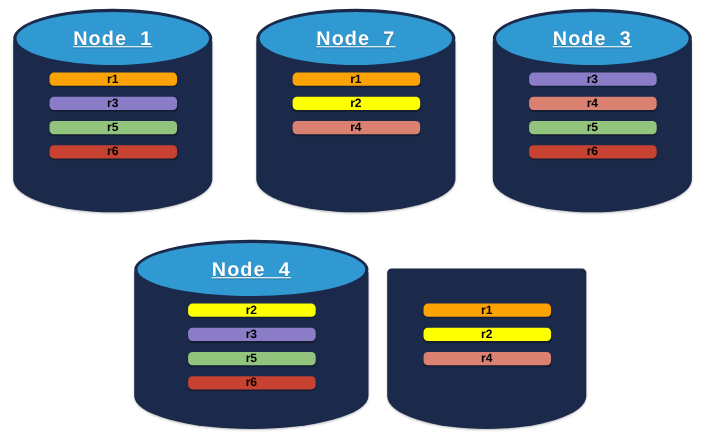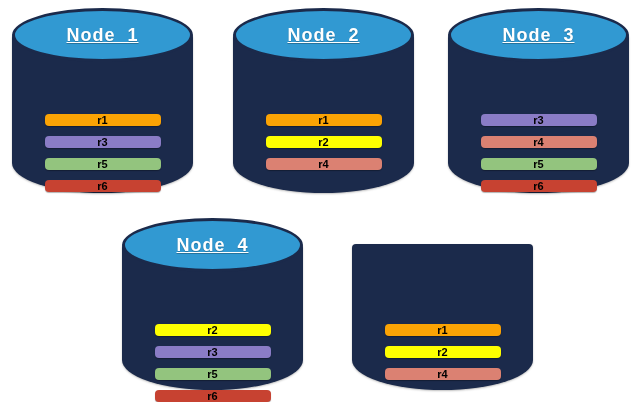--- a/index.html
+++ b/index.html
@@ -51,21 +51,20 @@
   }
   .bars {
     position: absolute;
     left: 0;
     right: 0;
     top: 58px;
     display: flex;
     flex-direction: column;
     align-items: center;
     gap: 10px;
-    margin-top: 48px;
   }
   .bar {
     width: 116px;
     height: 12px;
     border-radius: 4px;
     display: flex;
     align-items: center;
     justify-content: center;
     box-shadow: 0 1px 1px rgba(0,0,0,0.3);
   }
@@ -96,21 +95,21 @@
           <span class="bar-label" style="color: rgb(0, 0, 0);">r5</span>
         </div>
         <div class="bar" style="background: rgb(199, 66, 49);">
           <span class="bar-label" style="color: rgb(0, 0, 0);">r6</span>
         </div>
       </div>
     </div>
     <div class="node" style="left: 233px; top: 8px; height: 185px;">
       <div class="cyl-body" style="background: rgb(27, 42, 75);"></div>
       <div class="cyl-top" style="background: rgb(49, 153, 210); border-color: rgb(27, 42, 75);">
-        <span class="node-title" style="color: rgb(255, 255, 255);">Node  2</span>
+        <span class="node-title" style="color: rgb(255, 255, 255);">Node  7</span>
       </div>
       <div class="bars">
         <div class="bar" style="background: rgb(251, 163, 4);">
           <span class="bar-label" style="color: rgb(0, 0, 0);">r1</span>
         </div>
         <div class="bar" style="background: rgb(254, 255, 0);">
           <span class="bar-label" style="color: rgb(0, 0, 0);">r2</span>
         </div>
         <div class="bar" style="background: rgb(219, 129, 114);">
           <span class="bar-label" style="color: rgb(0, 0, 0);">r4</span>
@@ -130,21 +129,21 @@
           <span class="bar-label" style="color: rgb(0, 0, 0);">r4</span>
         </div>
         <div class="bar" style="background: rgb(147, 196, 126);">
           <span class="bar-label" style="color: rgb(0, 0, 0);">r5</span>
         </div>
         <div class="bar" style="background: rgb(199, 66, 49);">
           <span class="bar-label" style="color: rgb(0, 0, 0);">r6</span>
         </div>
       </div>
     </div>
-    <div class="node" style="left: 122px; top: 218px; height: 172px;">
+    <div class="node" style="left: 122px; top: 218px; height: 172px; padding-left: 32px;">
       <div class="cyl-body" style="background: rgb(27, 42, 75);"></div>
       <div class="cyl-top" style="background: rgb(49, 153, 210); border-color: rgb(27, 42, 75);">
         <span class="node-title" style="color: rgb(255, 255, 255);">Node  4</span>
       </div>
       <div class="bars">
         <div class="bar" style="background: rgb(254, 255, 0);">
           <span class="bar-label" style="color: rgb(0, 0, 0);">r2</span>
         </div>
         <div class="bar" style="background: rgb(138, 124, 198);">
           <span class="bar-label" style="color: rgb(0, 0, 0);">r3</span>

